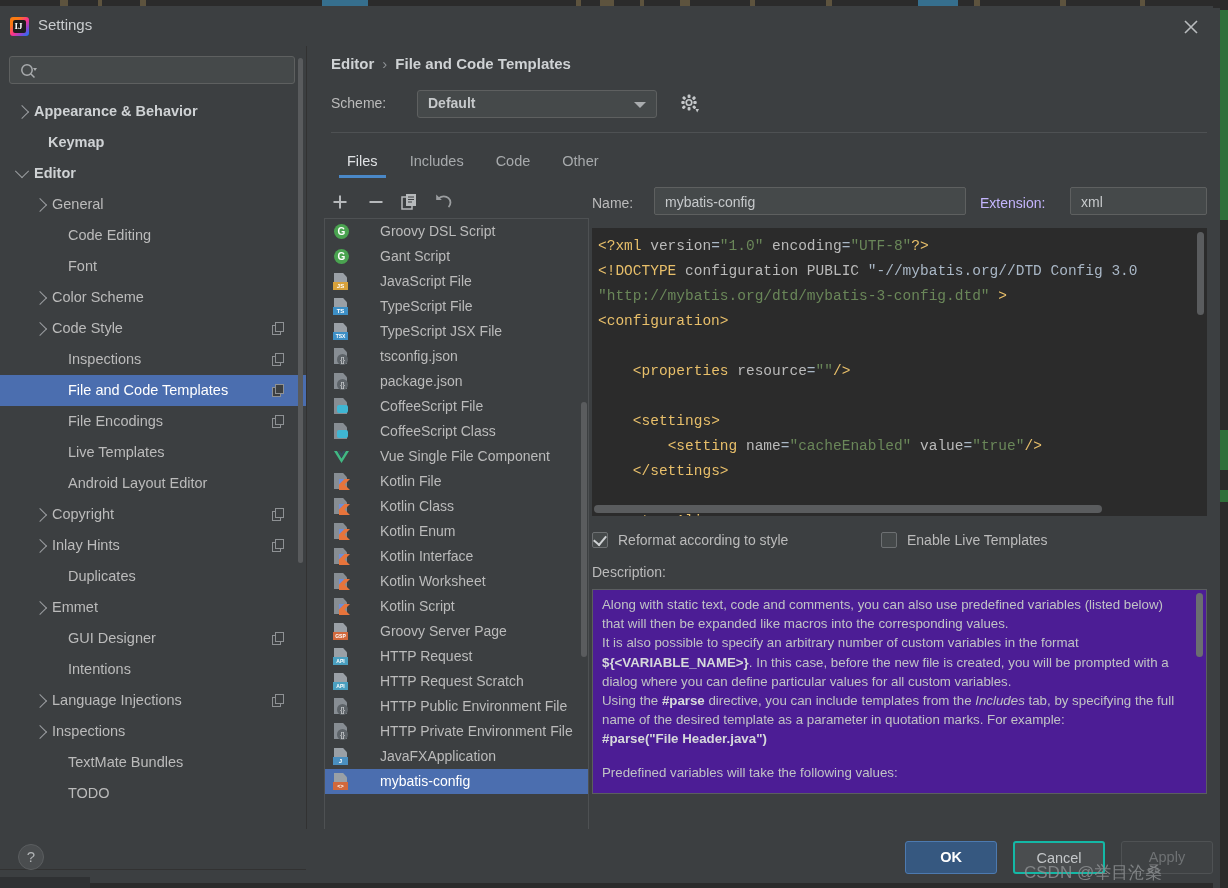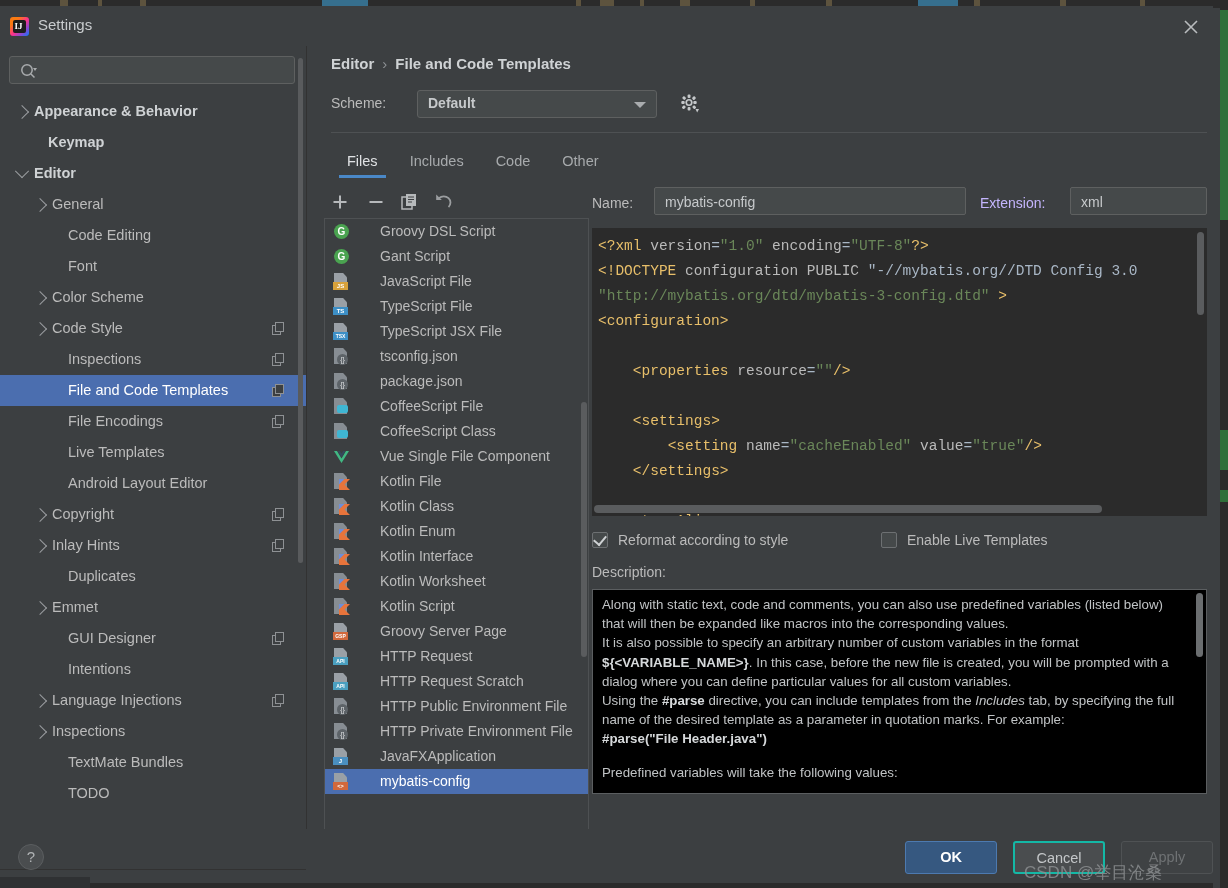--- a/index.html
+++ b/index.html
@@ -126,21 +126,21 @@
 
   .cb-row{position:absolute;left:0;top:345px;width:615px;height:22px;}
   .cbx{position:absolute;top:0;width:16px;height:16px;background:#45494a;border:1px solid #6d7072;
        box-sizing:border-box;border-radius:2px;cursor:default;}
   .cbx.checked{background:#45494a;}
   .cbx .tick{position:absolute;left:3px;top:0px;width:6px;height:10px;border-right:2px solid #cfd2d4;
              border-bottom:2px solid #cfd2d4;transform:rotate(40deg);}
   .cb-label{position:absolute;top:0;font-size:14px;color:#bbbbbb;cursor:default;}
 
   .desc-label{position:absolute;left:0;top:377px;font-size:14px;color:#bbbbbb;}
-  .desc-box{position:absolute;left:0;top:402px;width:615px;height:205px;background:#000000;
+  .desc-box{position:absolute;left:0;top:402px;width:615px;height:205px;background:#4c1d95;
             border:1px solid #5b5e60;box-sizing:border-box;overflow:hidden;}
   .desc-text{position:absolute;left:9px;top:5px;width:580px;font-size:13.3px;line-height:19.2px;color:#c0c3c5;}
   .desc-text b{font-weight:bold;color:#d6d9db;}
   .desc-text i{font-style:italic;}
   .desc-vscroll{position:absolute;right:3px;top:3px;width:7px;height:64px;background:#6b6e70;border-radius:4px;}
 
   
   .bottombar{position:absolute;left:307px;top:823px;width:906px;height:59px;background:#3c3f41;}
   .btn{position:absolute;top:12px;height:33px;border-radius:3px;box-sizing:border-box;
        font-size:14.5px;text-align:center;line-height:31px;cursor:default;font-weight:bold;}

